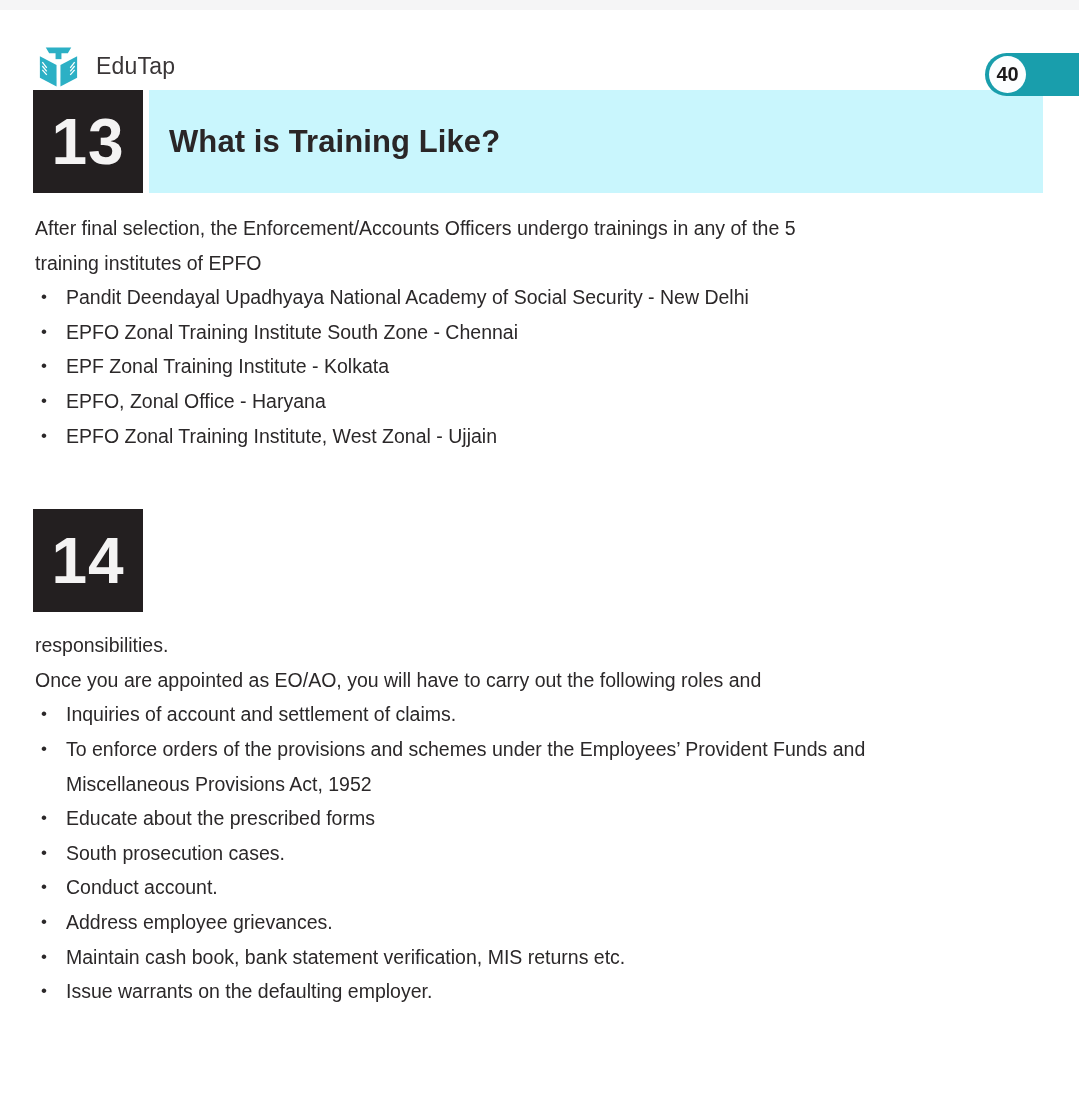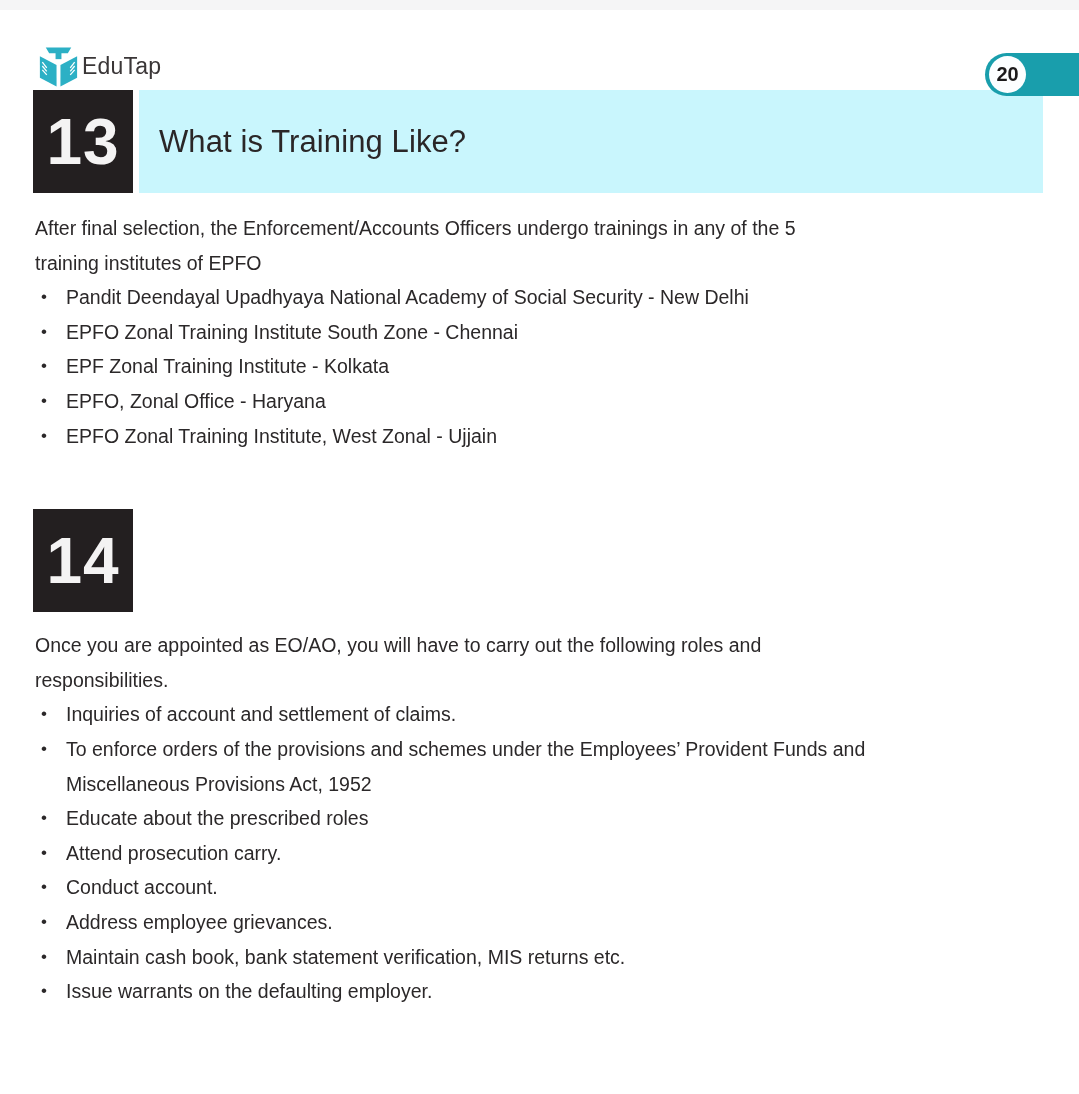--- a/index.html
+++ b/index.html
@@ -12,21 +12,21 @@
   }
   .top-strip {
     width: 100%; height: 10px; background: #f5f5f6;
   }
   .doc-header {
     position: relative;
     height: 80px;
   }
   .brand {
     position: absolute; left: 35px; top: 32px;
-    display: flex; align-items: center; gap: 0;
+    display: flex; align-items: center; gap: 14px;
   }
   .brand svg { display: block; }
   .brand-name {
     font-size: 23px; font-weight: 400; color: #3a3637; letter-spacing: 0.2px;
   }
   .page-badge {
     position: absolute; right: 0; top: 43px;
     height: 43px; width: 94px;
     background: #199eac;
     border-top-left-radius: 22px; border-bottom-left-radius: 22px;
@@ -37,32 +37,32 @@
     background: #fcfeff; border-radius: 50%;
     display: flex; align-items: center; justify-content: center;
     font-size: 20px; font-weight: 700; color: #1c1a1b;
   }
   .section-header {
     display: flex; align-items: stretch;
     margin-left: 33px; margin-right: 36px;
     height: 103px;
   }
   .section-header .num-box {
-    width: 100px; background: #231f20;
+    width: 110px; background: #231f20;
     color: #f4f3f3; font-size: 64px; font-weight: 700;
     display: flex; align-items: center; justify-content: center;
     letter-spacing: 1px; flex: none;
   }
   .section-header .title-bar {
     flex: 1; margin-left: 6px; background: #c9f6fd;
     display: flex; align-items: center;
     padding-left: 20px;
   }
   .section-header .title-bar .title {
-    font-size: 31px; font-weight: 400; color: #2a2627; letter-spacing: 0.1px;
+    font-size: 31px; font-weight: 700; color: #2a2627; letter-spacing: 0.1px;
   }
   .section-body {
     margin-left: 35px; margin-right: 110px;
     width: 934px;
   }
   .sec13-body { margin-top: 18px; }
   .sec14-body { margin-top: 16px; }
   .line, .para {
     font-size: 19.5px; line-height: 34.6px; color: #2b2829;
   }
@@ -100,21 +100,21 @@
           <line x1="7.5" y1="28" x2="12" y2="33"></line>
           <line x1="40.5" y1="20" x2="36" y2="26"></line>
           <line x1="40.5" y1="24" x2="36" y2="29.5"></line>
           <line x1="40.5" y1="28" x2="36" y2="33"></line>
         </g>
       </svg>
     </span>
     <span class="brand-name">EduTap</span>
   </div>
   <div class="page-badge">
-    <div class="circle">20</div>
+    <div class="circle">40</div>
   </div>
 </div>
 
 <div class="section-header">
   <div class="num-box">13</div>
   <div class="title-bar">
     <span class="title">What is Training Like?</span>
   </div>
 </div>
 
@@ -143,38 +143,38 @@
       <span class="bullet-text">EPFO Zonal Training Institute, West Zonal - Ujjain</span>
     </li>
   </ul>
 </div>
 
 <div class="section-header section-14">
   <div class="num-box">14</div>
 </div>
 
 <div class="section-body sec14-body">
+  <div class="line">responsibilities.</div>
   <div class="line">Once you are appointed as EO/AO, you will have to carry out the following roles and</div>
-  <div class="line">responsibilities.</div>
   <ul class="bullets">
     <li>
       <span class="dot">•</span>
       <span class="bullet-text">Inquiries of account and settlement of claims.</span>
     </li>
     <li>
       <span class="dot">•</span>
       <span class="bullet-text">To enforce orders of the provisions and schemes under the Employees’ Provident Funds and Miscellaneous Provisions Act, 1952</span>
     </li>
     <li>
       <span class="dot">•</span>
-      <span class="bullet-text">Educate about the prescribed roles</span>
+      <span class="bullet-text">Educate about the prescribed forms</span>
     </li>
     <li>
       <span class="dot">•</span>
-      <span class="bullet-text">Attend prosecution carry.</span>
+      <span class="bullet-text">South prosecution cases.</span>
     </li>
     <li>
       <span class="dot">•</span>
       <span class="bullet-text">Conduct account.</span>
     </li>
     <li>
       <span class="dot">•</span>
       <span class="bullet-text">Address employee grievances.</span>
     </li>
     <li>

